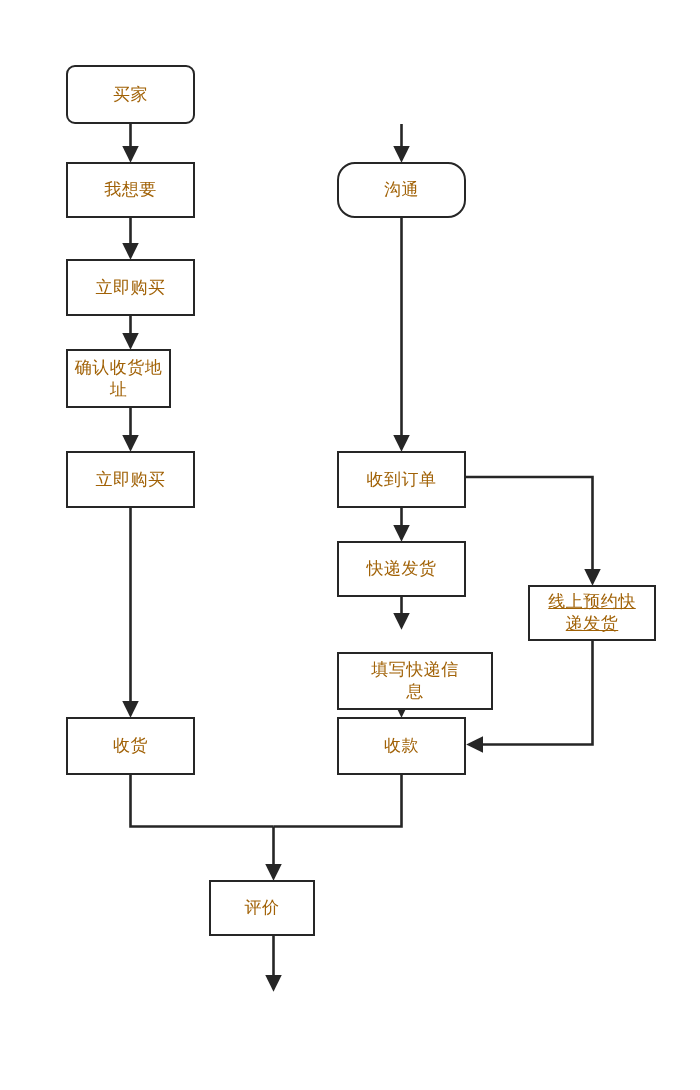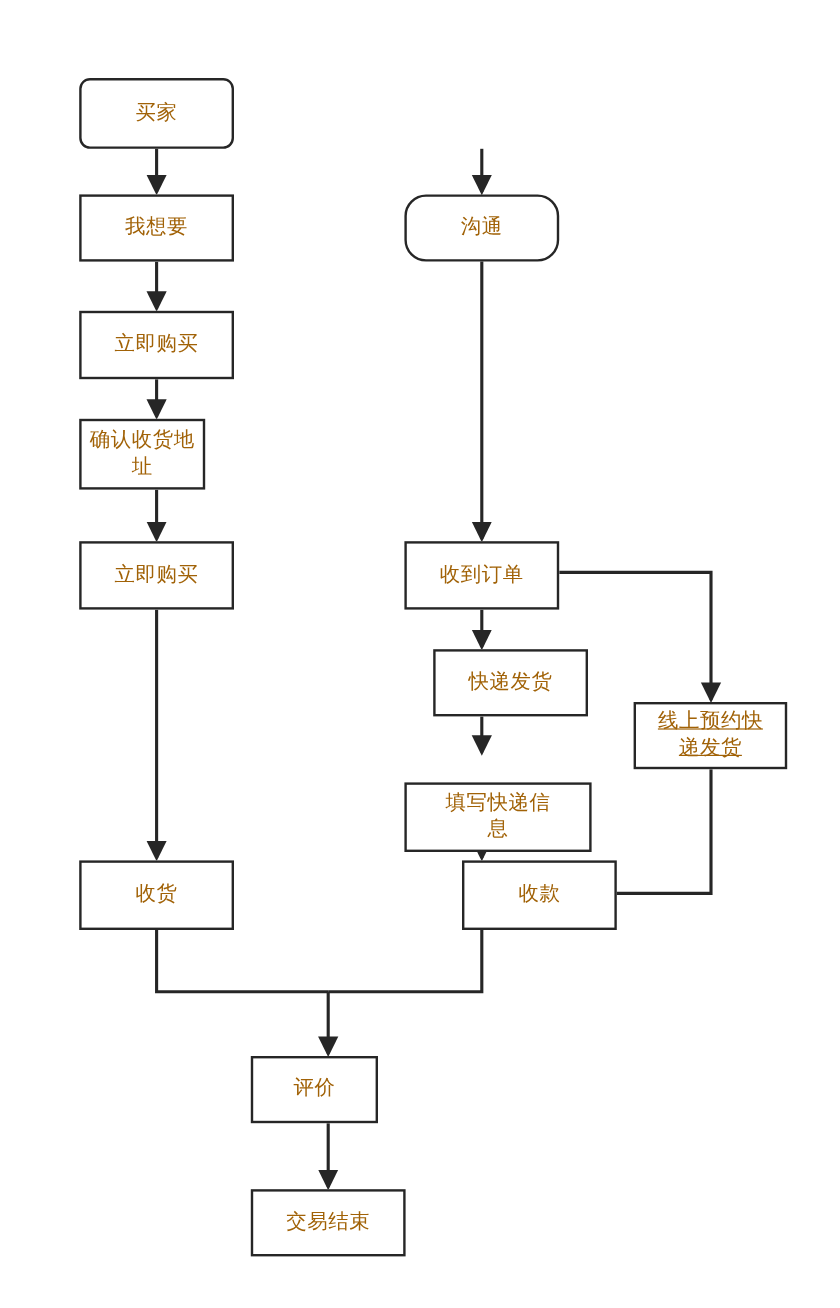--- a/index.html
+++ b/index.html
@@ -106,43 +106,40 @@
   </div>
 
   <div class="node" style="left:66px; top:451px; width:129px; height:57px;">
     <span class="lbl">立即购买</span>
   </div>
 
   <div class="node" style="left:337px; top:451px; width:129px; height:57px;">
     <span class="lbl">收到订单</span>
   </div>
 
-  <div class="node" style="left:337px; top:541px; width:129px; height:56px;margin-left:24px;">
+  <div class="node" style="left:337px; top:541px; width:129px; height:56px;">
     <span class="lbl">快递发货</span>
   </div>
 
   <div class="node" style="left:528px; top:585px; width:128px; height:56px;text-decoration:underline;">
     <span class="lbl">线上预约快
 递发货</span>
   </div>
 
   <div class="node" style="left:337px; top:629px; width:156px; height:58px;margin-top:23px;">
     <span class="lbl">填写快递信
 息</span>
   </div>
 
   <div class="node" style="left:66px; top:717px; width:129px; height:58px;">
     <span class="lbl">收货</span>
   </div>
 
-  <div class="node" style="left:337px; top:717px; width:129px; height:58px;margin-left:48px;">
+  <div class="node" style="left:337px; top:717px; width:129px; height:58px;">
     <span class="lbl">收款</span>
   </div>
 
   <div class="node" style="left:209px; top:880px; width:106px; height:56px;">
     <span class="lbl">评价</span>
   </div>
 
-  <div class="node" style="left:209px; top:991px; width:129px; height:56px;">
-    <span class="lbl">交易结束</span>
-  </div>
 
 </div>
 
 </body></html>

